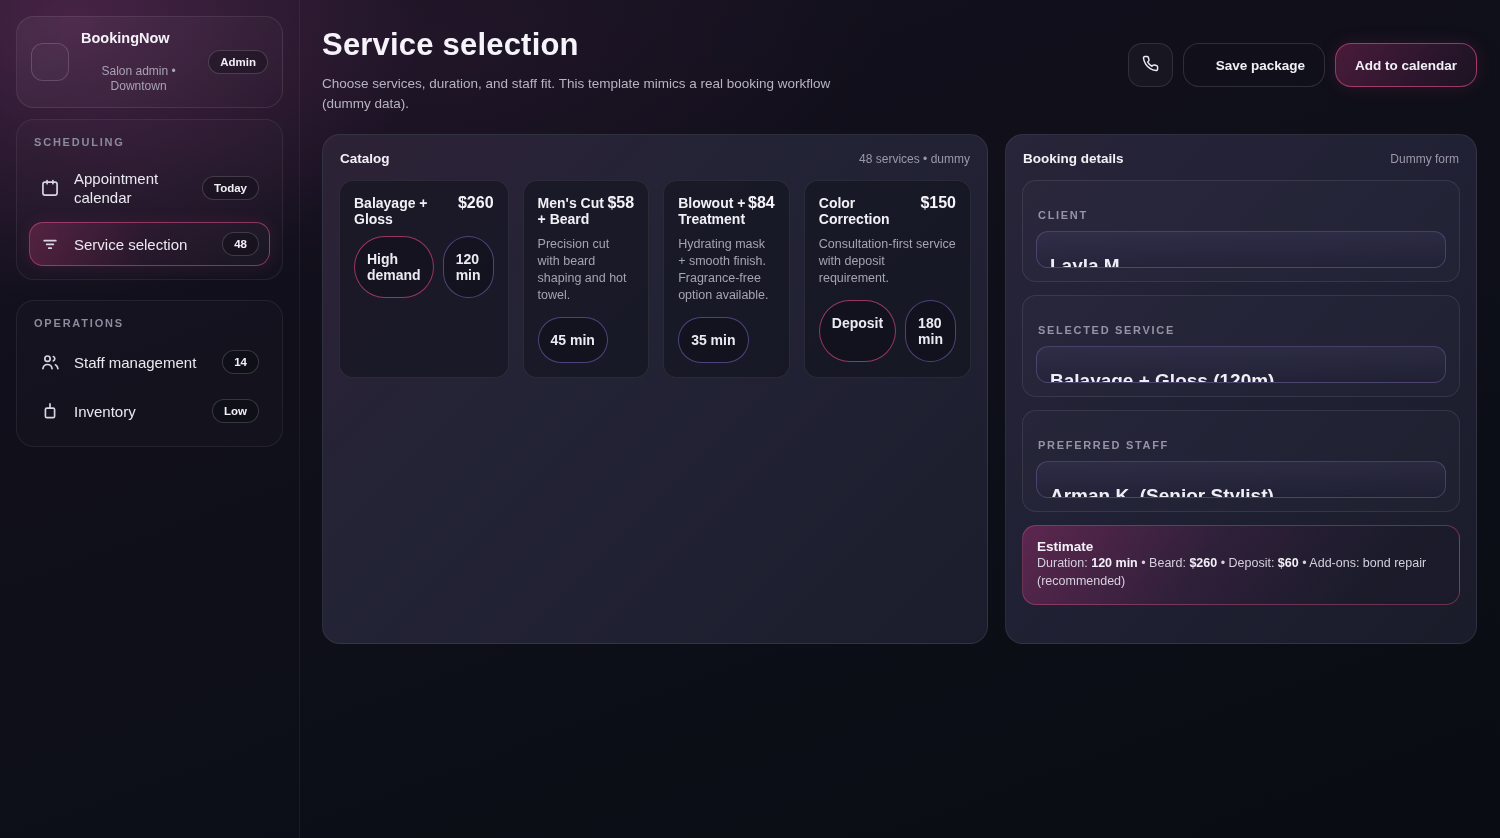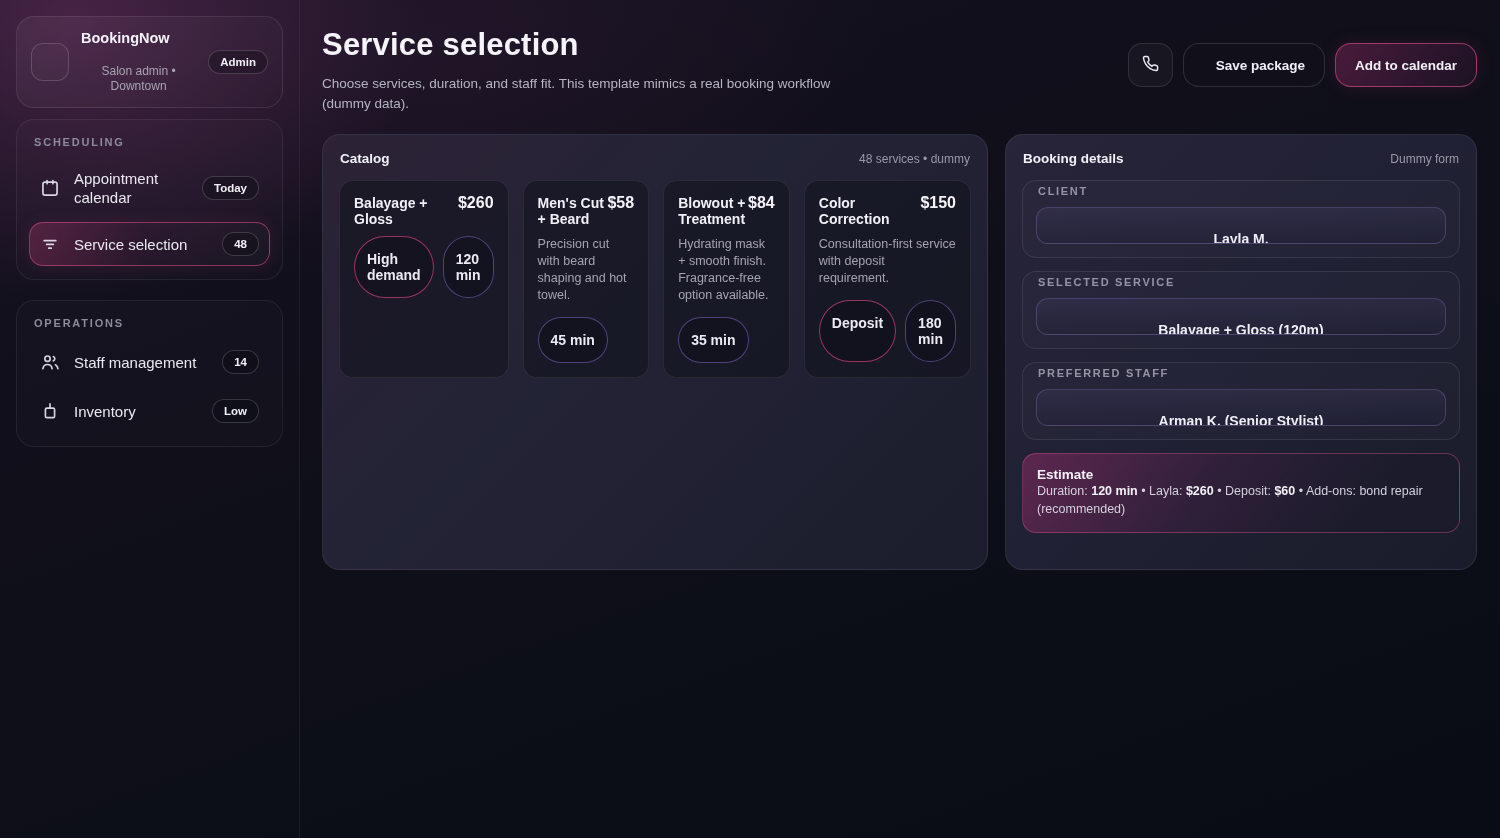--- a/index.html
+++ b/index.html
@@ -72,21 +72,21 @@
   .btn-secondary { border:1px solid rgba(255,255,255,0.13); background:rgba(18,18,28,0.55);padding-left:32px; }
   .btn-primary {
     border:1px solid rgba(221,80,140,0.62);
     background:linear-gradient(125deg, rgba(168,48,110,0.38), rgba(70,28,62,0.55) 60%, rgba(36,22,40,0.6));
     box-shadow:0 0 18px rgba(205,62,125,0.15);
   }
 
   .content { display:flex; gap:17px; align-items:flex-start; }
   .panel {
     border-radius:18px; border:1px solid rgba(255,255,255,0.075);
-    height:436px; padding:16px;
+    height:510px; padding:16px;
   }
   .panel-head { display:flex; justify-content:space-between; align-items:center; margin-bottom:14px; padding:0 1px; }
   .panel-title { font-size:13.5px; font-weight:700; color:#f3f1f8; }
   .panel-meta { font-size:12px; color:#9b98a8; }
 
   
   .catalog {
     width:666px;
     background:linear-gradient(135deg, #2d2236 0%, #232336 42%, #1b1d2c 100%);
   }
@@ -107,29 +107,29 @@
   .tag.pink { border-color:rgba(224,74,132,0.65); }
   .tag.purple { border-color:rgba(126,108,200,0.55); }
 
   
   .booking {
     width:472px;
     background:linear-gradient(135deg, #282439 0%, #202134 48%, #1a1c2a 100%);
   }
   .group {
     border-radius:14px; border:1px solid rgba(255,255,255,0.09);
-    background:rgba(255,255,255,0.015); padding:4px 13px 13px; margin-bottom:13px;
+    background:rgba(255,255,255,0.015); padding:28px 13px 13px; margin-bottom:13px;
   }
   .group-label { font-size:11px; font-weight:700; letter-spacing:1.7px; color:#9793a6; margin-bottom:10px; margin-left:2px; }
   .field {
     height:37px; border-radius:12px; border:1px solid rgba(152,132,212,0.30);
     background:linear-gradient(180deg, rgba(100,90,150,0.15), rgba(32,30,58,0.22));
     overflow:hidden; cursor:text;
   }
-  .field span { display:block; padding:23px 13px 0; font-size:14px; font-weight:700; color:#efedf6; white-space:nowrap;text-align:center; }
+  .field span { display:block; padding:23px 13px 0; font-size:19px; font-weight:700; color:#efedf6; white-space:nowrap; }
   .estimate {
     border-radius:14px; border:1px solid rgba(214,84,136,0.42);
     background:linear-gradient(125deg, rgba(148,44,105,0.52) 0%, rgba(84,33,76,0.32) 42%, rgba(25,22,38,0.25) 78%);
     padding:13px 14px 14px;
   }
   .est-title { font-size:13.5px; font-weight:700; color:#f4f2f8; margin-bottom:0; }
   .est-text { font-size:12.5px; line-height:18px; color:#d4d0dd; }
   .est-text .b { font-weight:700; color:#f2f0f6; }
 </style>
 </head>
@@ -298,19 +298,19 @@
 
         <div class="group">
           <div class="group-label">PREFERRED STAFF</div>
           <div class="field">
             <span>Arman K. (Senior Stylist)</span>
           </div>
         </div>
 
         <div class="estimate">
           <div class="est-title">Estimate</div>
-          <div class="est-text"><span>Duration: </span><span class="b">120 min</span><span> • Layla: </span><span class="b">$260</span><span> • Deposit: </span><span class="b">$60</span><span> • Add-ons: bond repair (recommended)</span></div>
+          <div class="est-text"><span>Duration: </span><span class="b">120 min</span><span> • Beard: </span><span class="b">$260</span><span> • Deposit: </span><span class="b">$60</span><span> • Add-ons: bond repair (recommended)</span></div>
         </div>
       </section>
 
     </div>
   </main>
 </div>
 
 </body></html>

